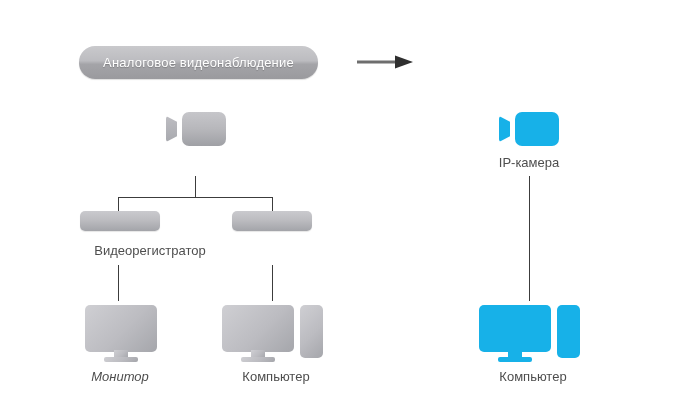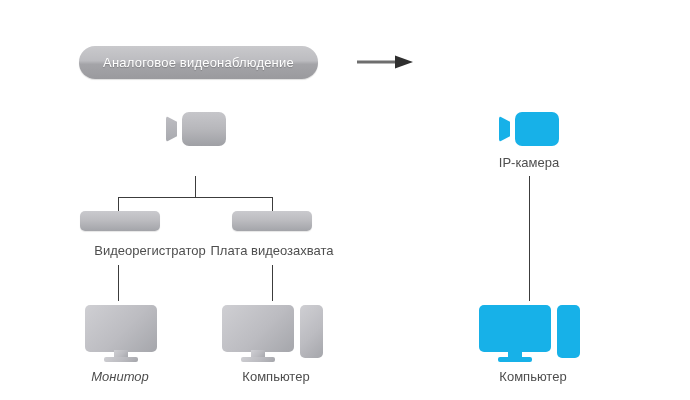--- a/index.html
+++ b/index.html
@@ -189,21 +189,20 @@
 
   <div class="line line-v" style="left:195px; top:159px; height:21px;"></div>
   <div class="line line-h" style="left:118px; top:180px; width:155px;"></div>
   <div class="line line-v" style="left:118px; top:180px; height:14px;"></div>
   <div class="line line-v" style="left:272px; top:180px; height:14px;"></div>
 
   <div class="icon box" style="left:80px; top:194px;"></div>
   <div class="node-label" style="left:118px; top:226px;margin-left:32px;">Видеорегистратор</div>
 
   <div class="icon box" style="left:232px; top:194px;"></div>
-  <div class="node-label" style="left:272px; top:226px;">Плата видеозахвата</div>
 
   <div class="line line-v" style="left:118px; top:248px; height:36px;"></div>
   <div class="line line-v" style="left:272px; top:248px; height:36px;"></div>
 
   <div class="icon monitor" style="left:85px; top:288px;">
     <div class="screen gray-fill"></div>
     <div class="neck gray-fill"></div>
     <div class="base gray-fill"></div>
   </div>
   <div class="node-label" style="left:120px; top:352px;font-style:italic;">Монитор</div>

